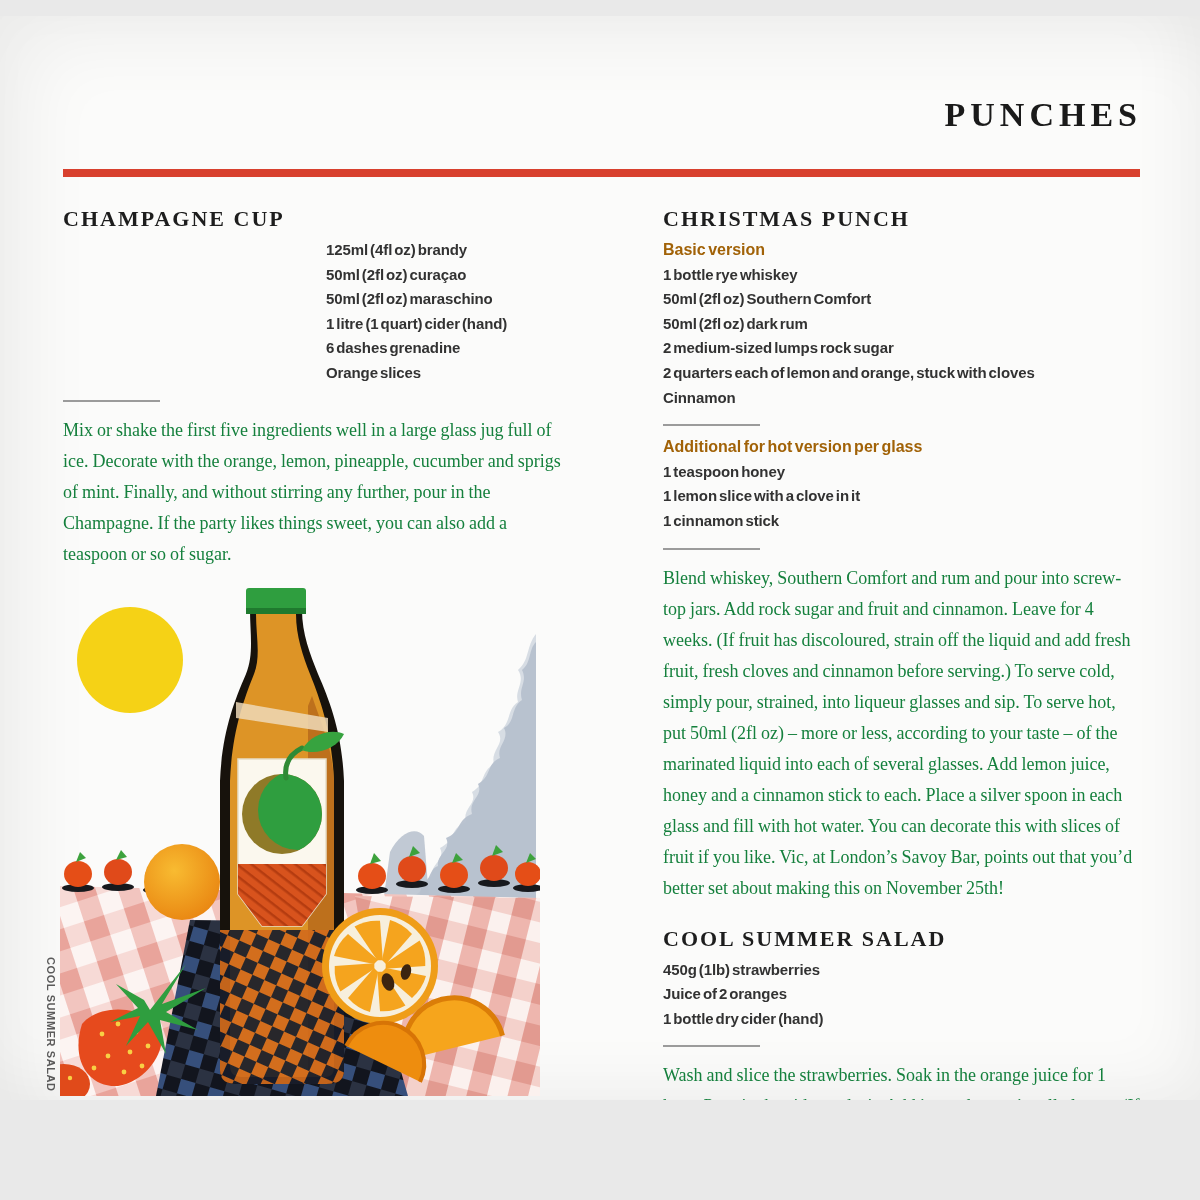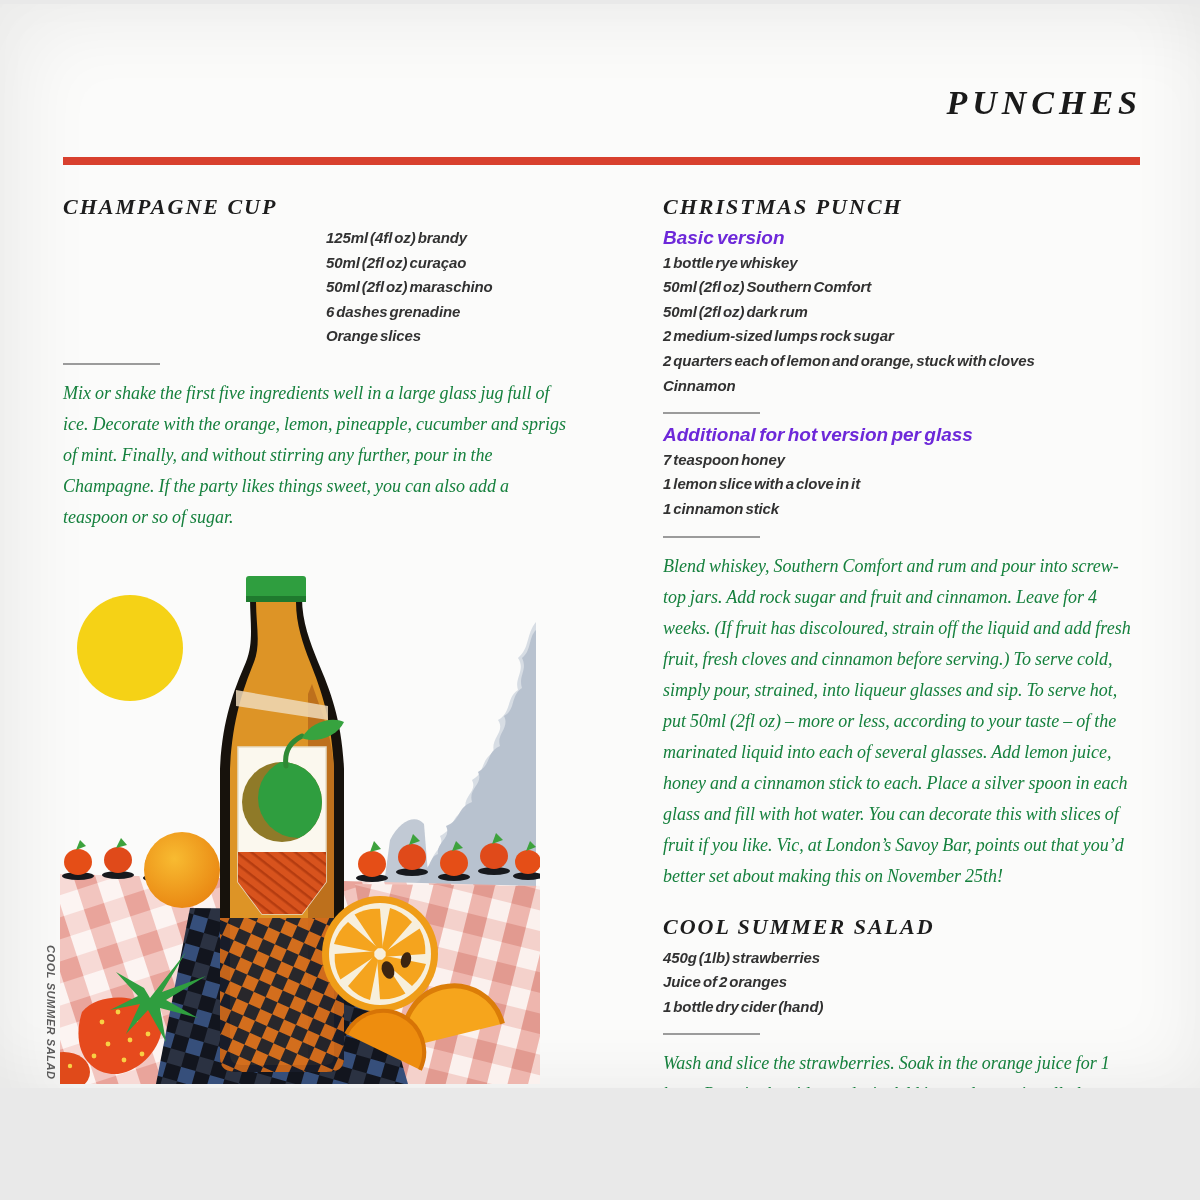--- a/index.html
+++ b/index.html
@@ -1,39 +1,38 @@
 <!DOCTYPE html>
 <html><head>
 <meta charset="utf-8">
 <style>
   html,body{margin:0;padding:0;background:#e9e9e9;}
   .page{
-    position:relative;width:1200px;height:1084px;margin:4px auto;
+    position:relative;width:1200px;height:1084px;margin:16px auto;
     background:#fbfbfa;overflow:hidden;
     font-family:"Liberation Sans",sans-serif;
     box-shadow:inset 30px 25px 70px rgba(0,0,0,.05), inset -20px -20px 60px rgba(0,0,0,.04);
-    font-style:italic;
   }
   .punches-title{
     position:absolute;top:80px;right:58px;
     font-family:"Liberation Serif",serif;font-weight:700;
     font-size:34px;letter-spacing:5px;color:#1a1a1a;
   }
   .red-rule{position:absolute;left:63px;top:153px;width:1077px;height:8px;background:#d8402e;}
   .col-left{position:absolute;left:63px;top:190px;width:505px;}
   .col-right{position:absolute;left:663px;top:190px;width:478px;}
   h2.recipe-title{
     font-family:"Liberation Serif",serif;font-weight:700;
     font-size:22px;letter-spacing:2px;color:#1d1d1d;margin:0 0 6px 0;
   }
   ul.ing{list-style:none;margin:0;padding:0;font-size:15px;font-weight:700;
     color:#323232;line-height:24.6px;word-spacing:-2px;letter-spacing:-0.1px;}
   .ing-cols{display:flex;justify-content:flex-end;}
   .ing-cols ul.c1{width:242px;flex:none;}
-  .subhead{font-size:19px;font-weight:700;color:#6d28d9;line-height:24.6px;word-spacing:-2px;margin:0;}
+  .subhead{font-size:16px;font-weight:700;color:#a16207;line-height:24.6px;word-spacing:-2px;margin:0;}
   hr.divider{width:97px;border:none;border-top:2px solid #9b9b9b;margin:14px 0 0 0;}
   p.method{
     font-family:"Liberation Serif",serif;font-size:18px;line-height:31px;
     color:#15803d;margin:13px 0 0 0;word-spacing:-0.5px;
   }
   .sect-gap{height:22px;}
   .illustration{position:absolute;left:60px;top:560px;width:480px;height:520px;}
   .vert-caption{
     position:absolute;left:57px;top:941px;width:148px;
     transform:rotate(90deg);transform-origin:0 0;
@@ -55,20 +54,21 @@
   <div class="punches-title">PUNCHES</div>
   <div class="red-rule"></div>
 
   <div class="col-left">
     <h2 class="recipe-title">CHAMPAGNE CUP</h2>
     <div class="ing-cols">
       <ul class="ing c1">
         <li>125ml (4fl oz) brandy</li>
         <li>50ml (2fl oz) curaçao</li>
         <li>50ml (2fl oz) maraschino</li>
+        <li>1 litre (1 quart) cider (hand)</li>
         <li>6 dashes grenadine</li>
         <li>Orange slices</li>
       </ul>
     </div>
     <hr class="divider">
     <p class="method">Mix or shake the first five ingredients well in a large glass jug full of ice. Decorate with the orange, lemon, pineapple, cucumber and sprigs of mint. Finally, and without stirring any further, pour in the Champagne. If the party likes things sweet, you can also add a teaspoon or so of sugar.</p>
   </div>
 
   <div class="col-right">
     <h2 class="recipe-title">CHRISTMAS PUNCH</h2>
@@ -77,21 +77,21 @@
       <li>1 bottle rye whiskey</li>
       <li>50ml (2fl oz) Southern Comfort</li>
       <li>50ml (2fl oz) dark rum</li>
       <li>2 medium-sized lumps rock sugar</li>
       <li>2 quarters each of lemon and orange, stuck with cloves</li>
       <li>Cinnamon</li>
     </ul>
     <hr class="divider">
     <p class="subhead" style="margin-top:9px;">Additional for hot version per glass</p>
     <ul class="ing">
-      <li>7 teaspoon honey</li>
+      <li>1 teaspoon honey</li>
       <li>1 lemon slice with a clove in it</li>
       <li>1 cinnamon stick</li>
     </ul>
     <hr class="divider">
     <p class="method">Blend whiskey, Southern Comfort and rum and pour into screw-top jars. Add rock sugar and fruit and cinnamon. Leave for 4 weeks. (If fruit has discoloured, strain off the liquid and add fresh fruit, fresh cloves and cinnamon before serving.) To serve cold, simply pour, strained, into liqueur glasses and sip. To serve hot, put 50ml (2fl oz) – more or less, according to your taste – of the marinated liquid into each of several glasses. Add lemon juice, honey and a cinnamon stick to each. Place a silver spoon in each glass and fill with hot water. You can decorate this with slices of fruit if you like. Vic, at London’s Savoy Bar, points out that you’d better set about making this on November 25th!</p>
 
     <div class="sect-gap"></div>
     <h2 class="recipe-title">COOL SUMMER SALAD</h2>
     <ul class="ing">
       <li>450g (1lb) strawberries</li>

